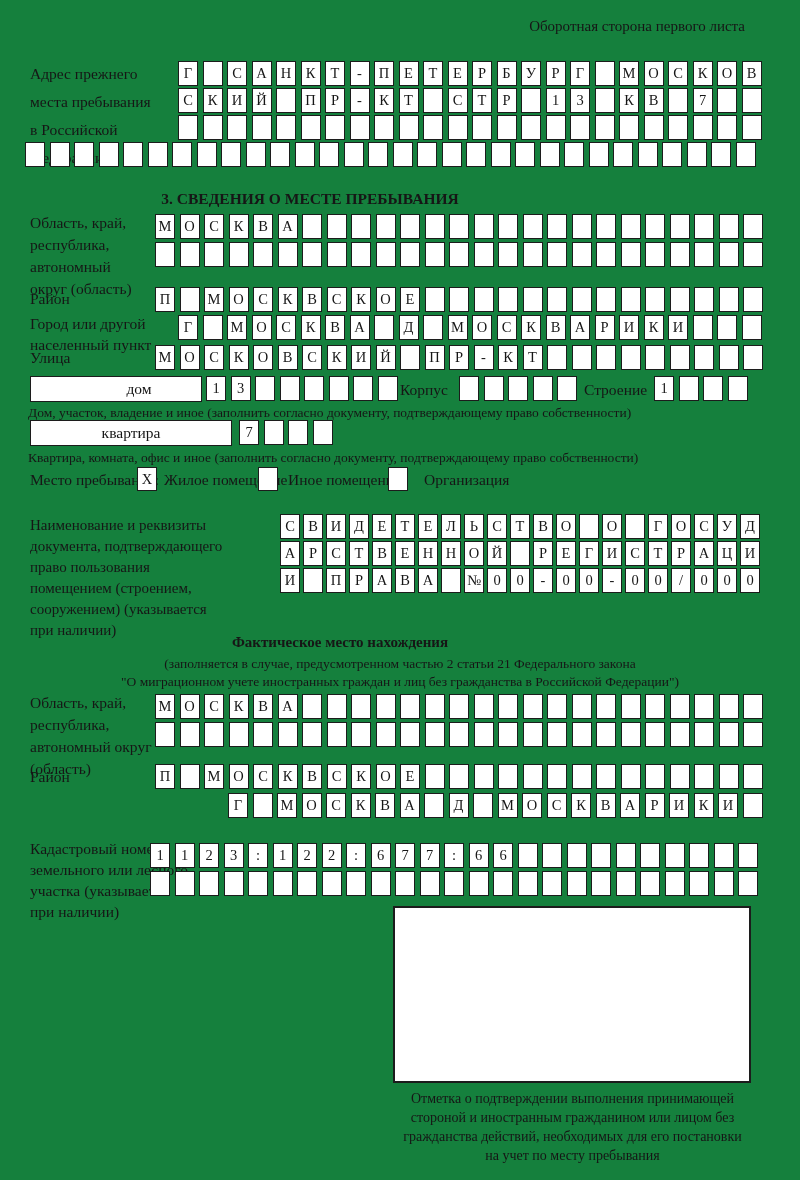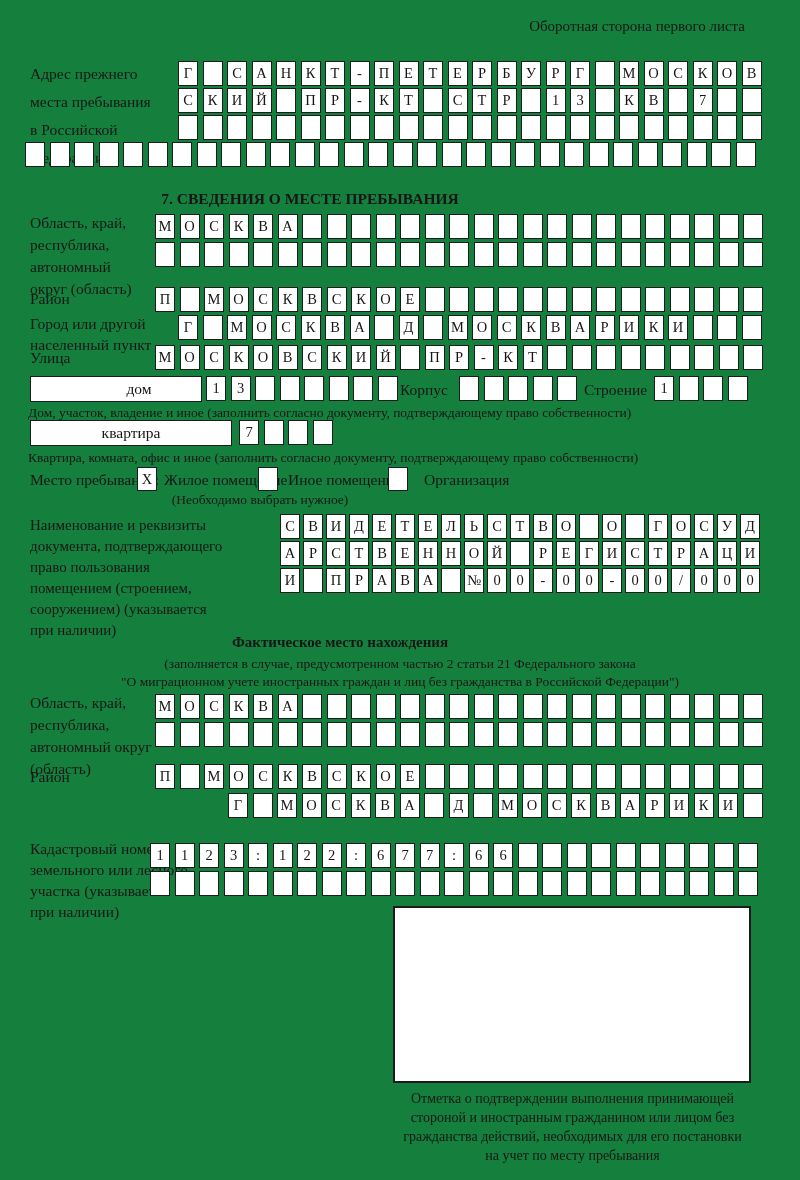--- a/index.html
+++ b/index.html
@@ -136,21 +136,21 @@
       <span class="cell"></span>
       <span class="cell"></span>
       <span class="cell"></span>
       <span class="cell"></span>
       <span class="cell"></span>
       <span class="cell"></span>
       <span class="cell"></span>
       <span class="cell"></span>
     </div>
 
-  <div class="abs ttl center" style="left:10px;top:190px;width:600px;">7. СВЕДЕНИЯ О МЕСТЕ ПРЕБЫВАНИЯ</div>
+  <div class="abs ttl center" style="left:10px;top:190px;width:600px;">3. СВЕДЕНИЯ О МЕСТЕ ПРЕБЫВАНИЯ</div>
 
   <div class="abs lbl" style="left:30px;top:212px;width:130px;">Область, край,
 республика,
 автономный
 округ (область)</div>
   <div class="abs cellrow" style="left:155px;top:214px;">
       <span class="cell">М</span>
       <span class="cell">О</span>
       <span class="cell">С</span>
       <span class="cell">К</span>
@@ -328,21 +328,20 @@
     </div>
   <div class="abs cap" style="left:28px;top:450px;width:700px;">Квартира, комната, офис и иное (заполнить согласно документу, подтверждающему право собственности)</div>
 
   <div class="abs lbl" style="left:30px;top:469px;">Место пребывания:</div>
   <div class="abs cell" style="left:137px;top:467px;height:24px;">X</div>
   <div class="abs lbl" style="left:164px;top:469px;">Жилое помещение</div>
   <div class="abs cell" style="left:258px;top:467px;height:24px;"></div>
   <div class="abs lbl" style="left:288px;top:469px;">Иное помещение</div>
   <div class="abs cell" style="left:388px;top:467px;height:24px;"></div>
   <div class="abs lbl" style="left:424px;top:469px;">Организация</div>
-  <div class="abs cap center" style="left:140px;top:492px;width:240px;">(Необходимо выбрать нужное)</div>
 
   <div class="abs lbl tightlh" style="left:30px;top:515px;width:240px;">Наименование и реквизиты
 документа, подтверждающего
 право пользования
 помещением (строением,
 сооружением) (указывается
 при наличии)</div>
   <div class="abs cellrow tight" style="left:280px;top:514px;">
       <span class="cell">С</span>
       <span class="cell">В</span>

